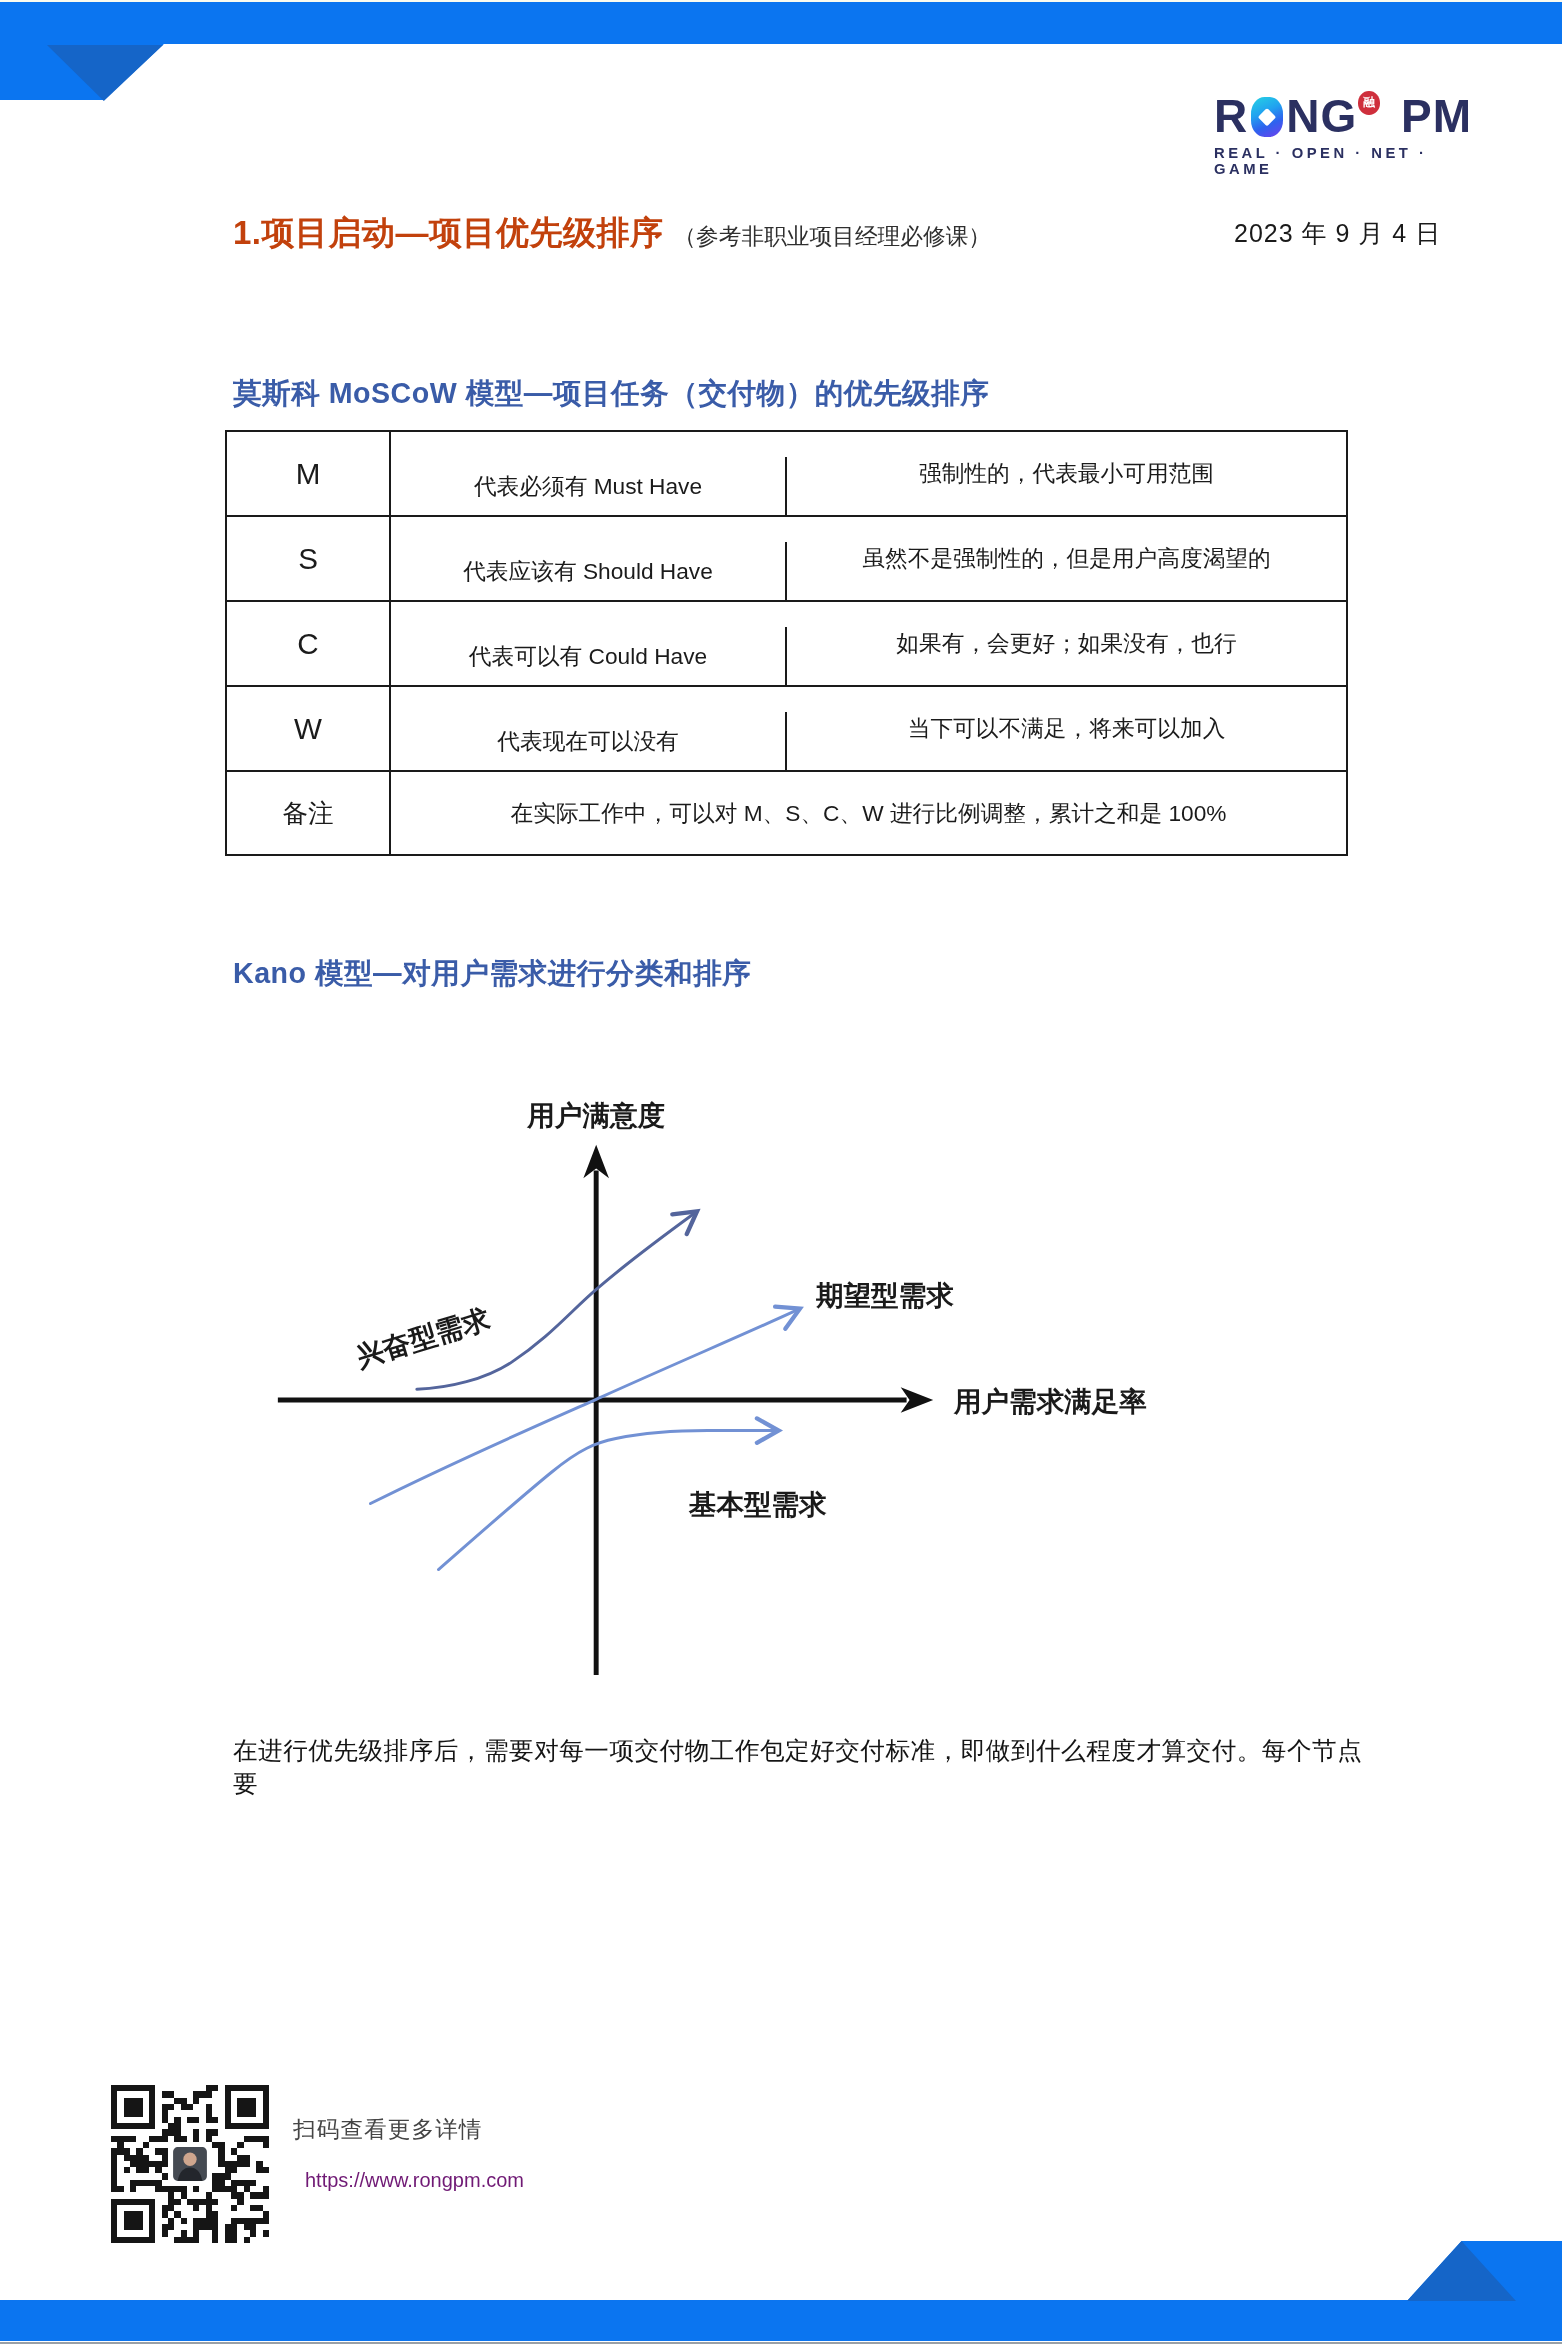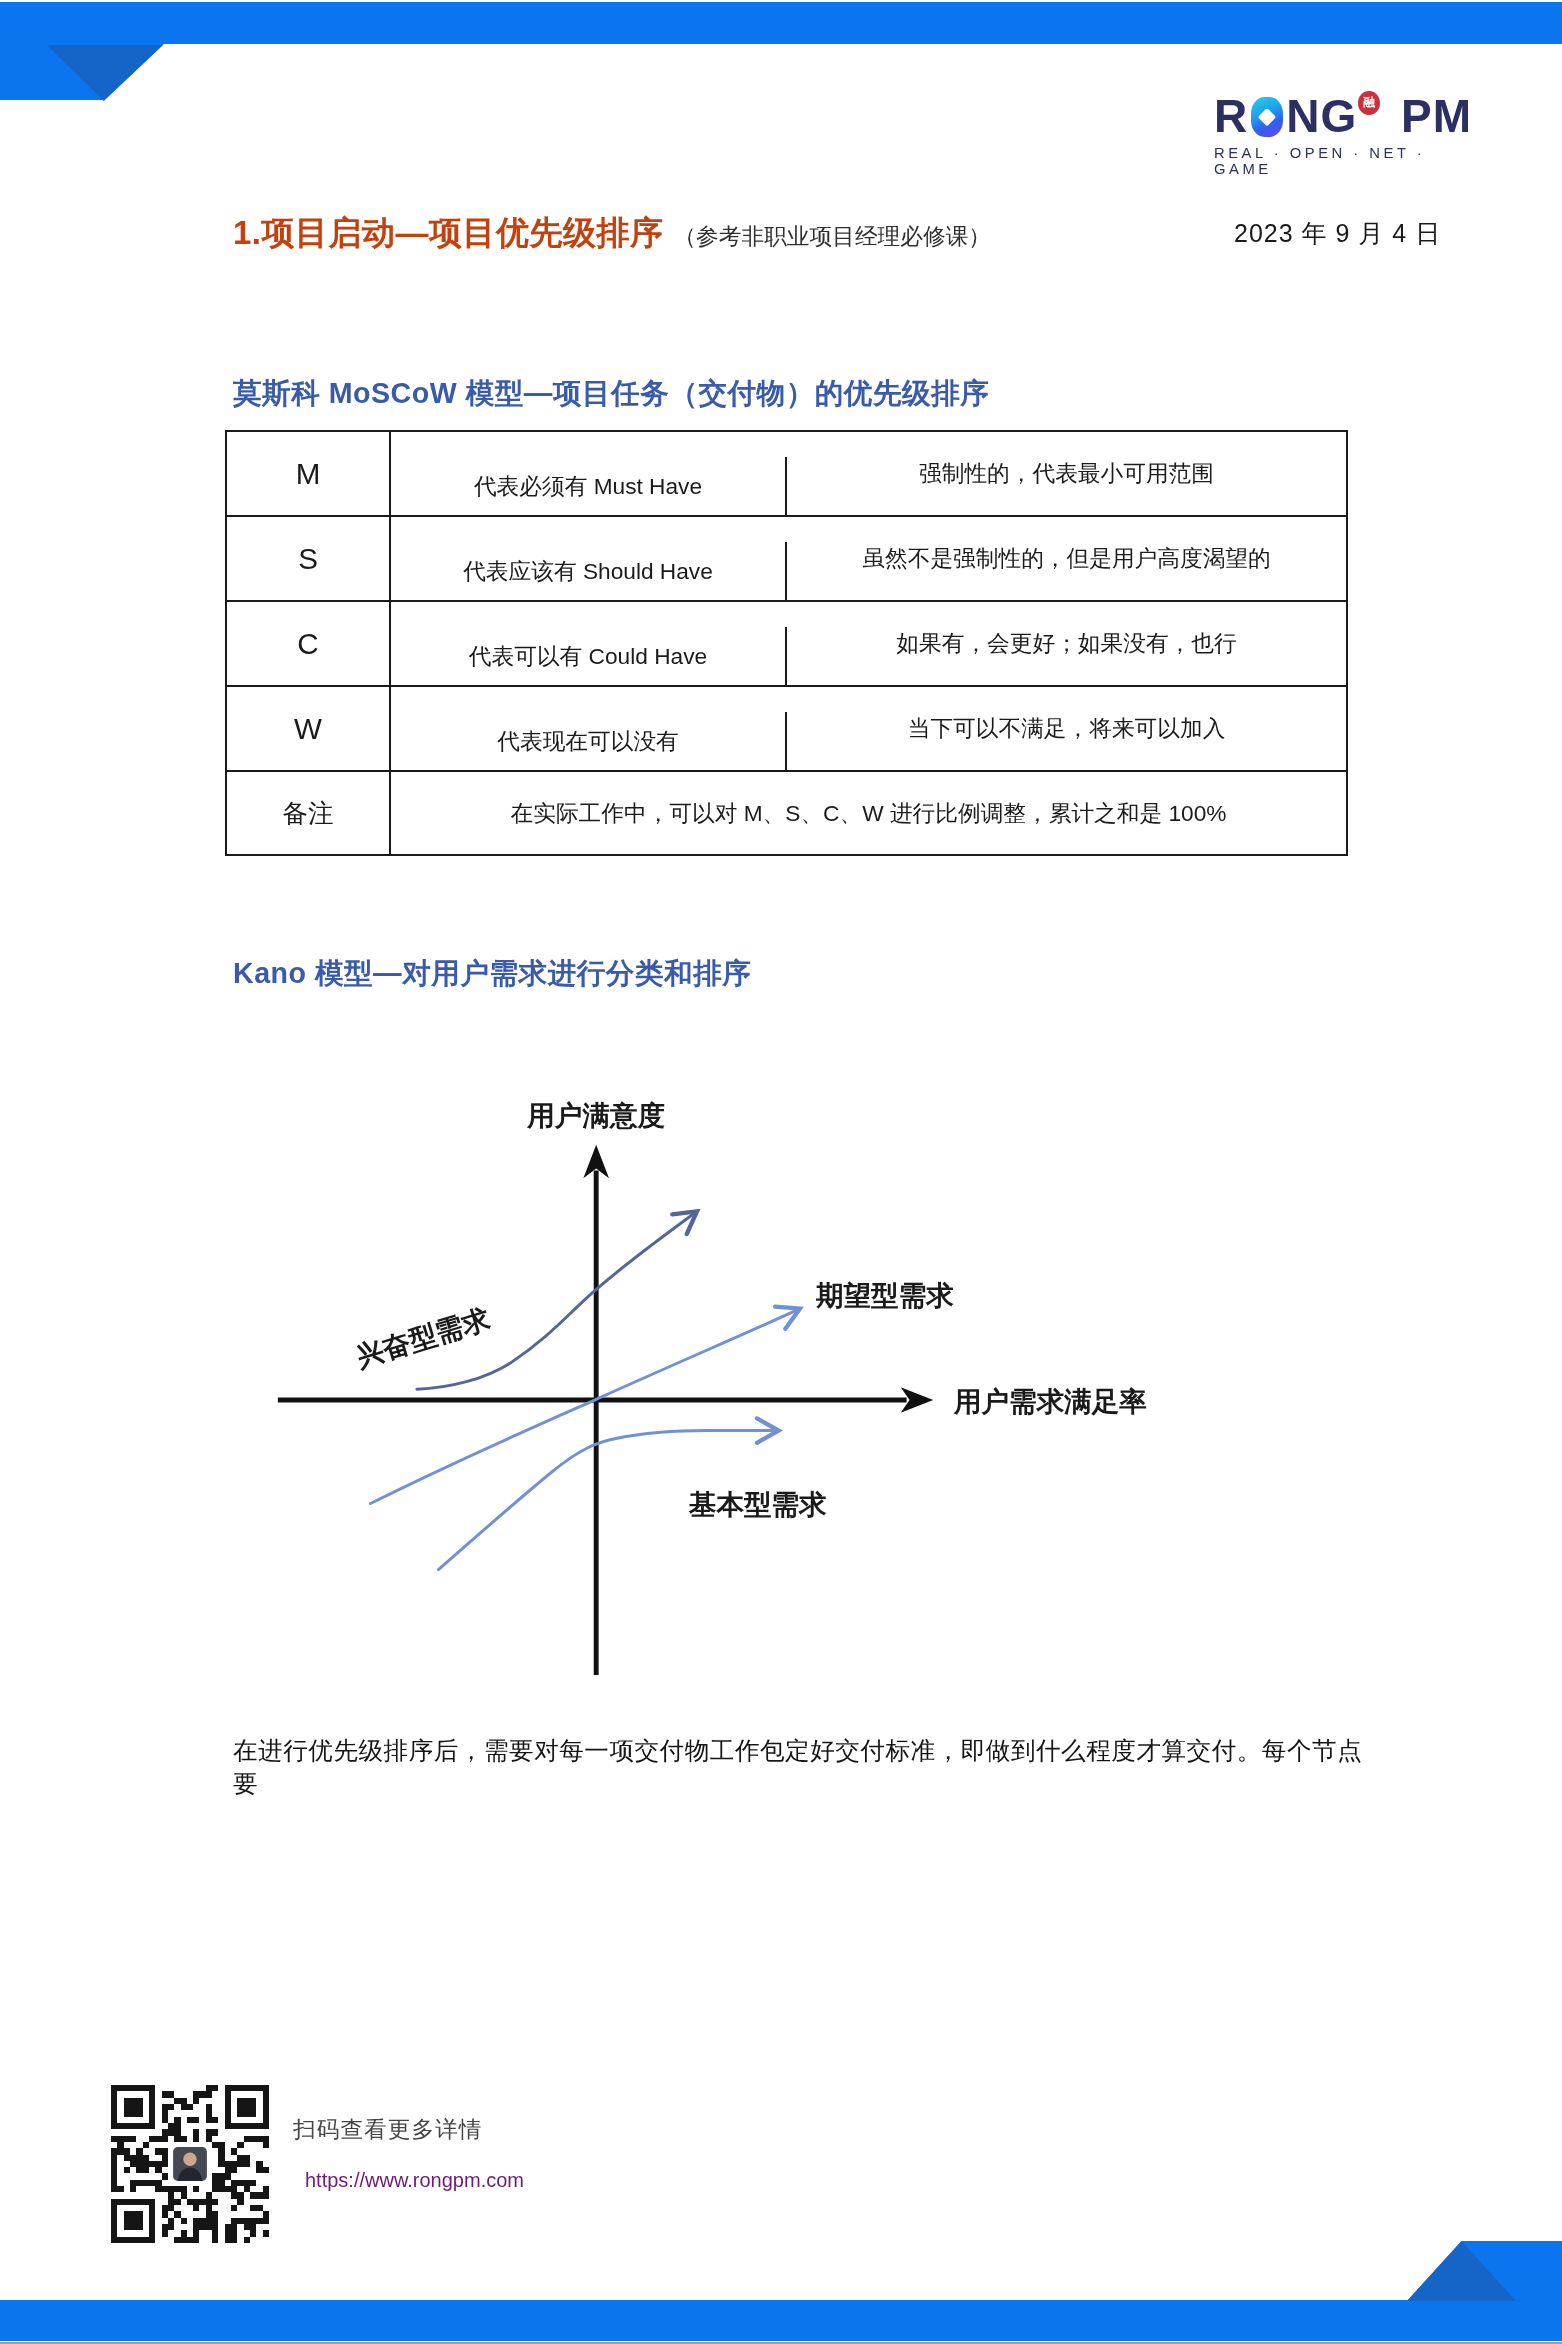--- a/index.html
+++ b/index.html
@@ -27,21 +27,21 @@
   .logo-row{display:flex;align-items:flex-start;font-weight:700;font-size:46px;
     color:#2b3061;line-height:51px;letter-spacing:1px;}
   .logo-o{display:inline-block;width:35px;height:40px;margin:5.9px 3px 0 3px;border-radius:42%;
     background:linear-gradient(155deg,#25d3e3 0%,#21a2f0 38%,#2e62ee 66%,#7040ee 100%);position:relative;}
   .logo-o::after{content:"";position:absolute;left:50%;top:50%;width:12.8px;height:12.8px;background:#fff;
     border-radius:2px;transform:translate(-50%,-50%) rotate(45deg);}
   .logo-badge{display:flex;align-items:center;justify-content:center;width:23.6px;height:23.6px;
     border-radius:50%;background:#cf2f3c;color:#fff;font-size:11.8px;font-weight:700;
     margin:0 0 0 1px;letter-spacing:0;}
   .logo-pm{margin-left:21px;}
-  .logo-tagline{margin-top:3px;font-size:14.8px;font-weight:400;letter-spacing:3.5px;color:#2b3061;}
+  .logo-tagline{margin-top:3px;font-size:14.8px;font-weight:700;letter-spacing:3.5px;color:#2b3061;}
 
   
   .doc-title-row{position:absolute;left:233px;top:211px;display:flex;align-items:baseline;white-space:nowrap;}
   .doc-title{font-size:33px;font-weight:700;color:#c2410c;letter-spacing:0.5px;}
   .doc-title-note{font-size:22.7px;font-weight:400;color:#2f2f2f;margin-left:9.9px;}
   .doc-date{position:absolute;left:1234px;top:217px;font-size:25px;color:#1a1a1a;letter-spacing:1px;}
 
   
   .sec-heading{position:absolute;left:233px;font-size:28.6px;font-weight:700;color:#3a5ca8;letter-spacing:0.5px;}
   .sec-heading.moscow{top:374px;}

